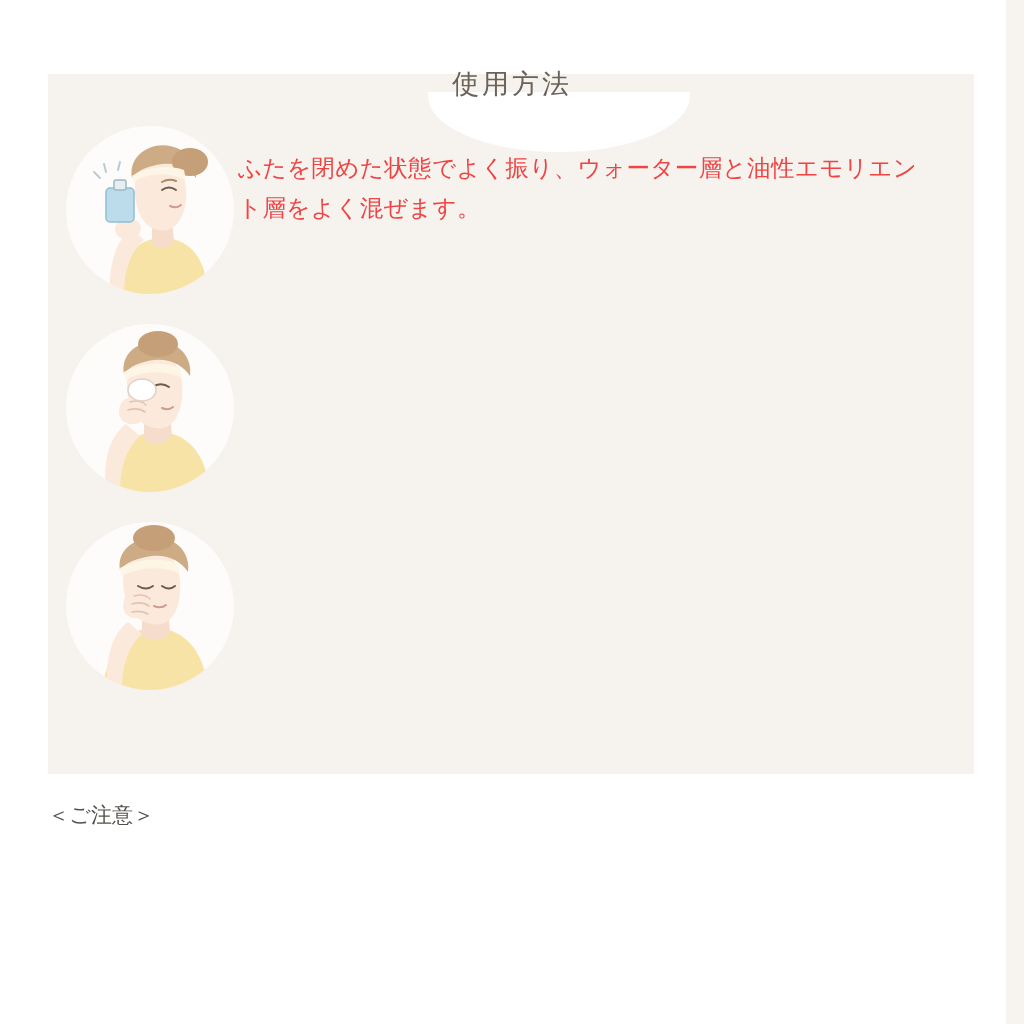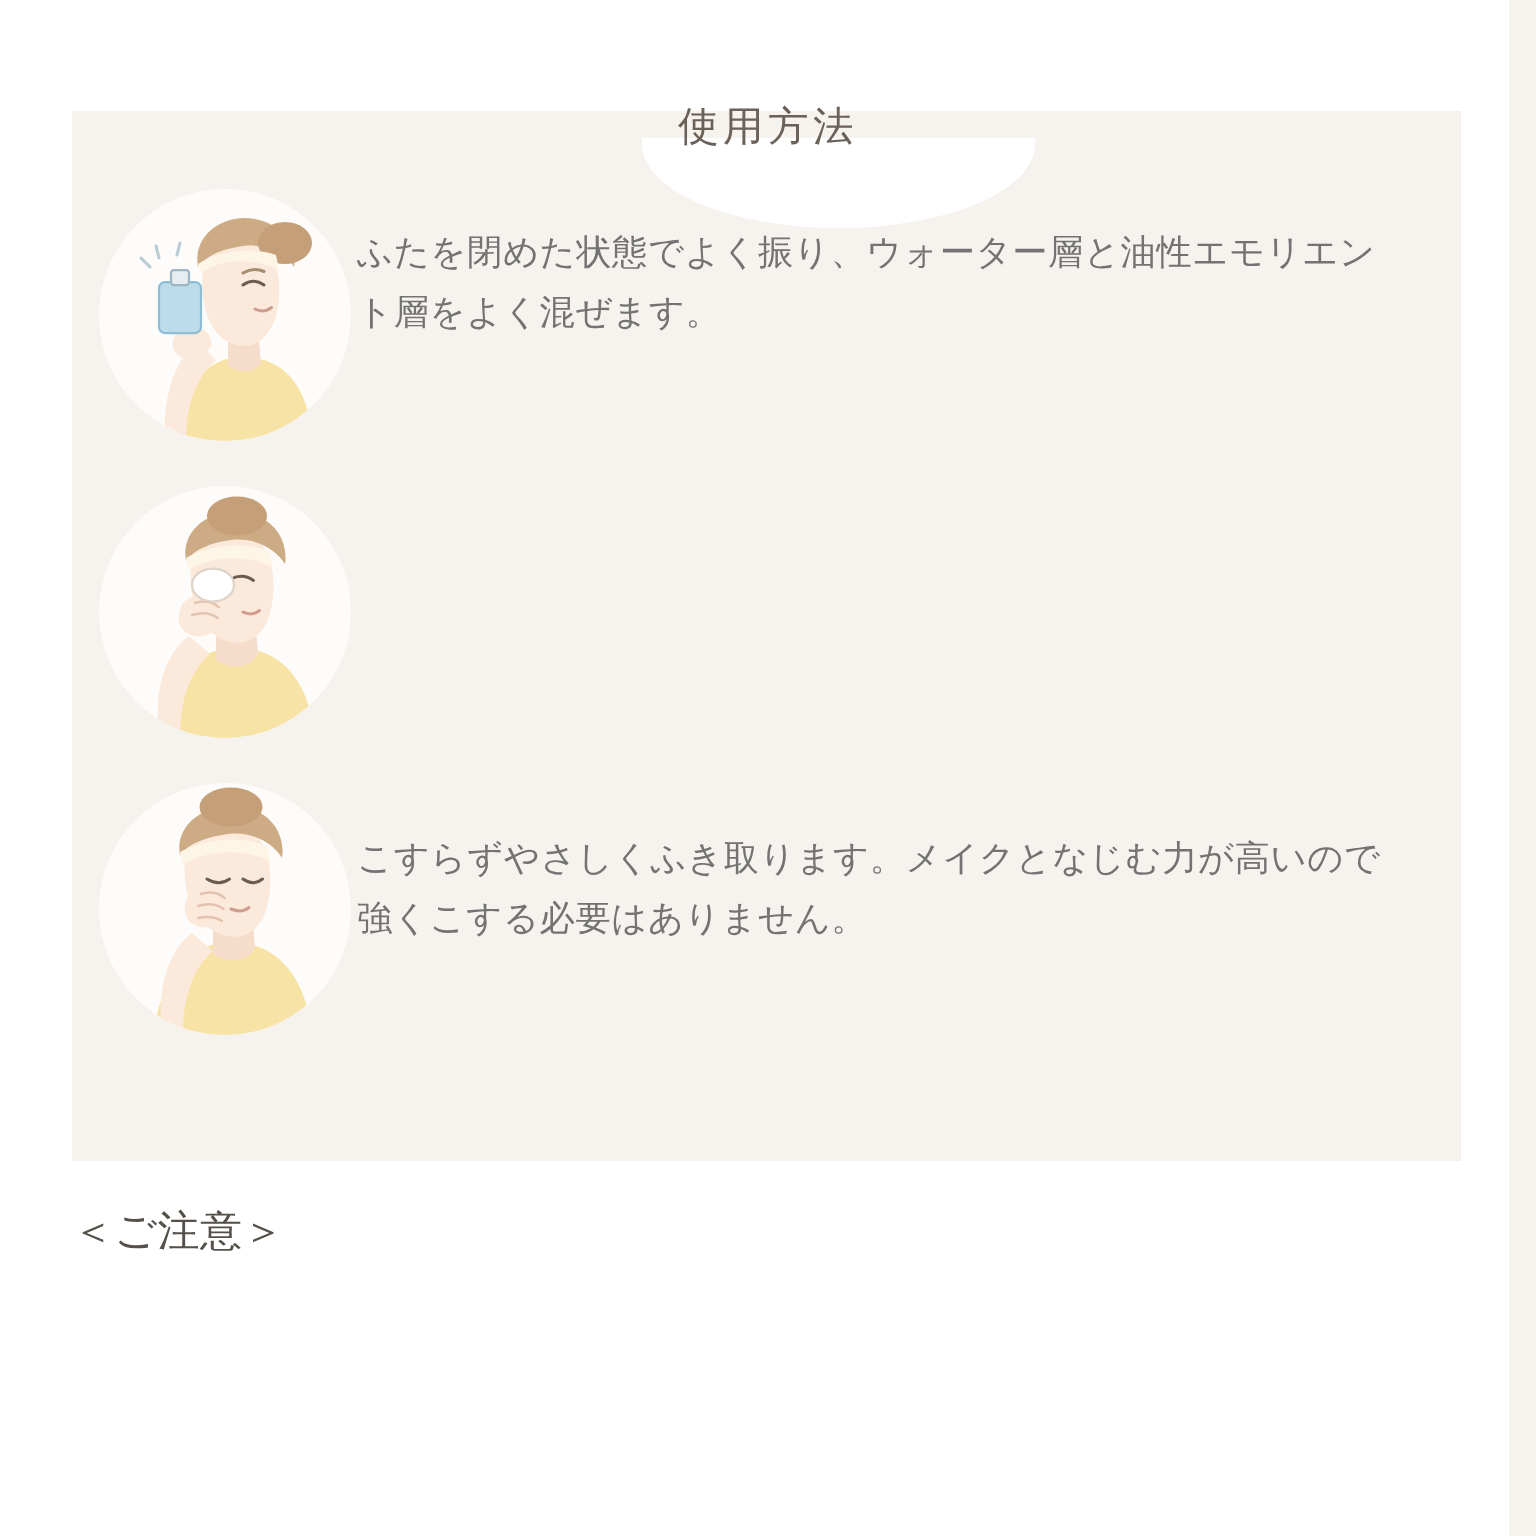--- a/index.html
+++ b/index.html
@@ -92,42 +92,42 @@
     top: 6px;
     width: 168px;
     height: 168px;
     border-radius: 50%;
     background: #fdfcfa;
   }
   .step-text {
     flex: 1;
     font-size: 23.5px;
     line-height: 1.72;
-    color: #737373;
+    color: #ef4444;
     padding-top: 28px;
     padding-right: 34px;
     letter-spacing: 0.4px;
   }
   .step-2 .step-text { padding-top: 16px; }
   .step-3 .step-text { padding-top: 36px; }
 
   .illu-svg {
     position: absolute;
     left: 18px;
     top: 6px;
     width: 168px;
     height: 168px;
   }
 
   .notes {
     position: absolute;
     left: 48px;
     top: 796px;
     width: 930px;
-    font-size: 28px;
+    font-size: 21px;
     line-height: 1.78;
     color: #55504a;
     letter-spacing: 0.2px;
   }
   .notes-title {
     margin-bottom: 2px;
   }
   .notes-body {
     text-align: justify;
   }
@@ -234,21 +234,20 @@
             <path d="M54 46 C70 38 94 34 112 42 L114 52 C98 44 74 44 56 54 Z" fill="#fdf6e6"></path>
             <path d="M72 64 q8 5 15 0" stroke="#6b5c4d" stroke-width="2" fill="none" stroke-linecap="round"></path>
             <path d="M96 64 q7 5 13 0" stroke="#6b5c4d" stroke-width="2" fill="none" stroke-linecap="round"></path>
             <path d="M88 84 q7 3 12 -1" stroke="#cf9c8e" stroke-width="2" fill="none" stroke-linecap="round"></path>
             <path d="M42 168 C38 134 48 110 62 100 L76 112 C62 124 56 144 56 168 Z" fill="#fbeadc"></path>
             <path d="M66 70 C58 72 54 84 60 92 C68 100 82 96 86 86 C90 76 78 66 66 70 Z" fill="#fbeadc"></path>
             <path d="M68 74 q10 -3 16 3 M66 82 q10 -3 17 2 M66 90 q10 -2 16 2" stroke="#e4c3ae" stroke-width="1.6" fill="none" stroke-linecap="round"></path>
           </g>
         </svg>
       </div>
-      <div class="step-text">こすらずやさしくふき取ります。メイクとなじむ力が高いので強くこする必要はありません。</div>
     </div>
 
   </div>
 
   <div class="notes">
     <div class="notes-title">＜ご注意＞</div>
   </div>
 
 </div>
 

